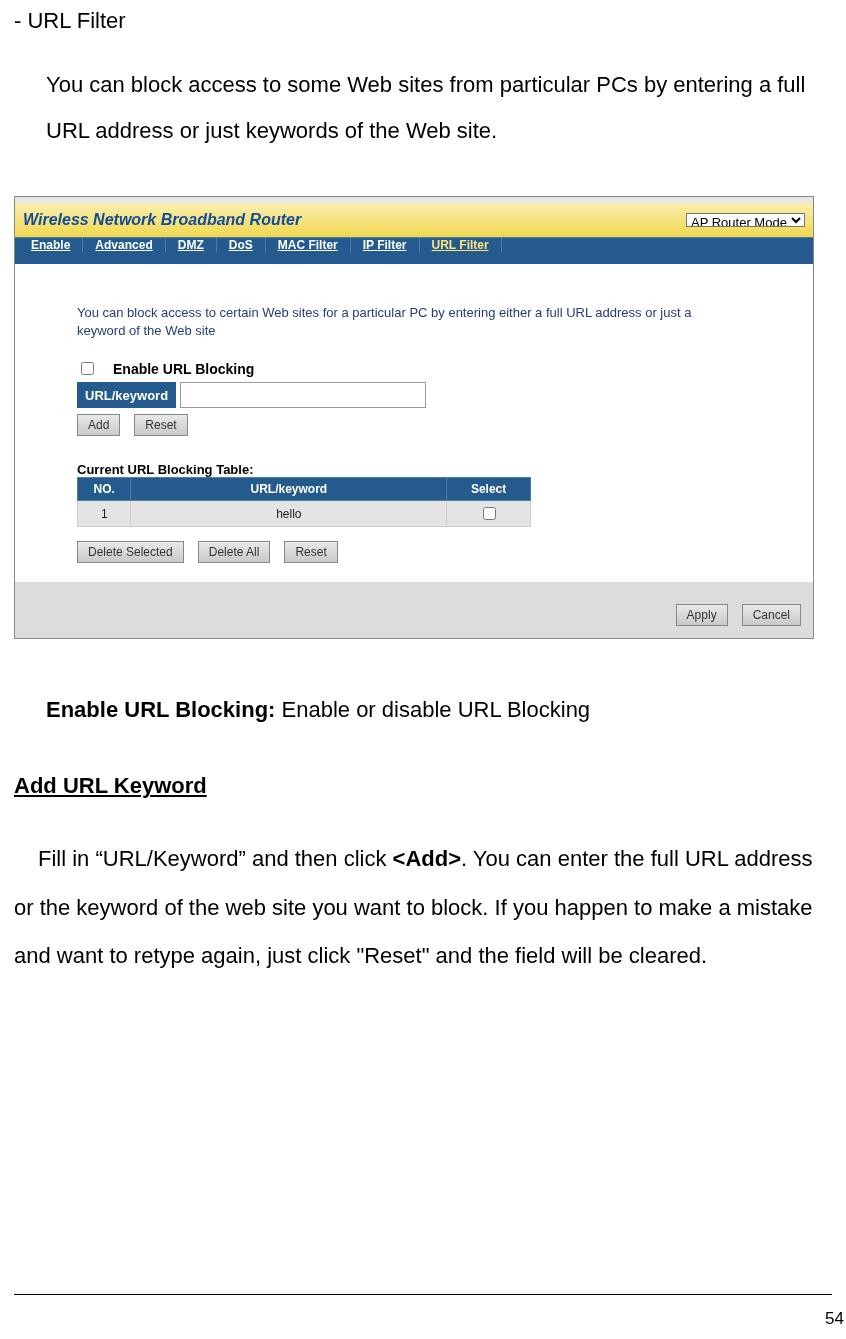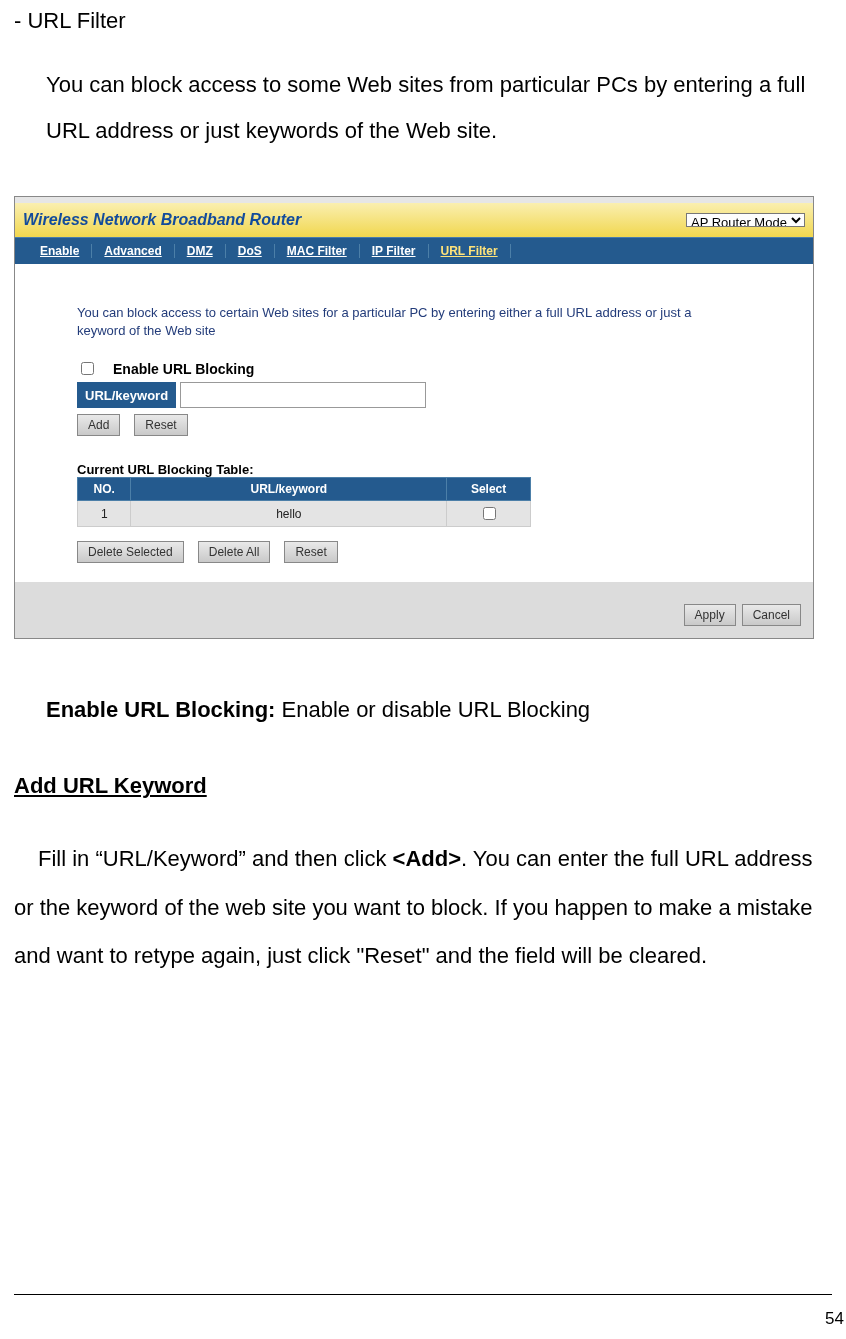--- a/index.html
+++ b/index.html
@@ -5,40 +5,40 @@
   body{margin:0;padding:0;font-family:Arial,Helvetica,sans-serif;color:#000;background:#fff;width:846px}
   .page{padding:8px 14px 14px 14px;box-sizing:border-box;position:relative;min-height:1339px}
   .h-title{font-size:22px;font-weight:400;margin:0 0 28px 0}
   .intro{font-size:22px;line-height:2.1;margin:0 0 42px 32px}
   .screenshot{width:800px;border:1px solid #888;box-sizing:border-box;margin-bottom:58px}
   .ss-top{height:6px;background:#e6e6e6}
   .ss-head{background:linear-gradient(#faefb0,#f1d74f);height:34px;display:flex;align-items:center;padding:0 8px;box-sizing:border-box;position:relative}
   .ss-brand{font-style:italic;font-weight:700;color:#124b9c;font-size:16px;flex:1}
   .ss-mode{display:flex;align-items:center;gap:1px}
   .ss-mode select{font-size:13px;height:14px;border:1px solid #777;background:#fdfdfd}
-  .ss-tabs{background:#245a8e;height:26px;display:flex;align-items:center;padding-left:13px;border-top:1px solid #487cad}
+  .ss-tabs{background:#245a8e;height:26px;display:flex;align-items:flex-start;padding-left:4px;border-top:1px solid #487cad}
   .ss-tab{color:#fff;font-size:12px;font-weight:700;padding:0 12px;display:flex;align-items:center;text-decoration:underline;border-right:1px solid #4c7fa8;cursor:pointer}
   .ss-tab.active{color:#ffe37a}
   .ss-body{background:#fff;padding:40px 44px 18px 62px;min-height:260px;position:relative}
   .ss-desc{color:#233c7a;font-size:13px;line-height:1.35;max-width:620px;margin-bottom:20px}
   .ss-cbrow{display:flex;align-items:center;gap:16px;margin-bottom:4px}
   .ss-cbrow label{font-weight:700;color:#000;font-size:14px}
   .ss-inrow{display:flex;align-items:stretch}
   .ss-intag{background:#245a8e;color:#fff;font-weight:700;font-size:13px;padding:4px 8px;display:flex;align-items:center}
   .ss-inrow input[type=text]{width:240px;height:22px;border:1px solid #999;margin-left:4px}
   .ss-btnrow{display:flex;gap:14px;margin-top:6px;margin-bottom:26px}
   .ss-btn{background:linear-gradient(#e9e9e9,#c9c9c9);border:1px solid #888;color:#333;font-size:12px;padding:3px 10px;cursor:pointer}
   .ss-tabletitle{font-size:13px;font-weight:700;}
   .ss-table{border-collapse:collapse;width:454px}
   .ss-table th{background:#245a8e;color:#fff;font-size:12px;font-weight:700;padding:4px 6px;border:1px solid #4c7fa8}
   .ss-table td{background:#e4e4e4;color:#222;font-size:12px;padding:3px 6px;text-align:center;border:1px solid #ccc}
   .ss-table .col-no{width:40px}
   .ss-table .col-url{width:300px}
   .ss-table .col-sel{width:70px}
-  .ss-foot{background:#dcdcdc;padding:8px 12px 12px 12px;height:56px;box-sizing:border-box;display:flex;align-items:flex-end;justify-content:flex-end;gap:6px}
+  .ss-foot{background:#dcdcdc;padding:8px 12px 12px 12px;height:56px;box-sizing:border-box;display:flex;align-items:flex-end;justify-content:flex-end;gap:14px}
   .para-head{font-size:22px;margin:6px 0 50px 32px}
   .para-head b{font-weight:700}
   .h-sub{font-size:22px;font-weight:700;text-decoration:underline;margin:0 0 36px 0}
   .body-txt{font-size:22px;line-height:2.2;margin:0 0 30px 0}
   .body-txt .ind{display:inline-block;width:24px}
   .pagenum{position:absolute;right:2px;bottom:10px;font-size:17px}
   .rule{position:absolute;left:14px;right:14px;bottom:44px;height:1px;background:#000}
 </style>
 </head>
 <body>

